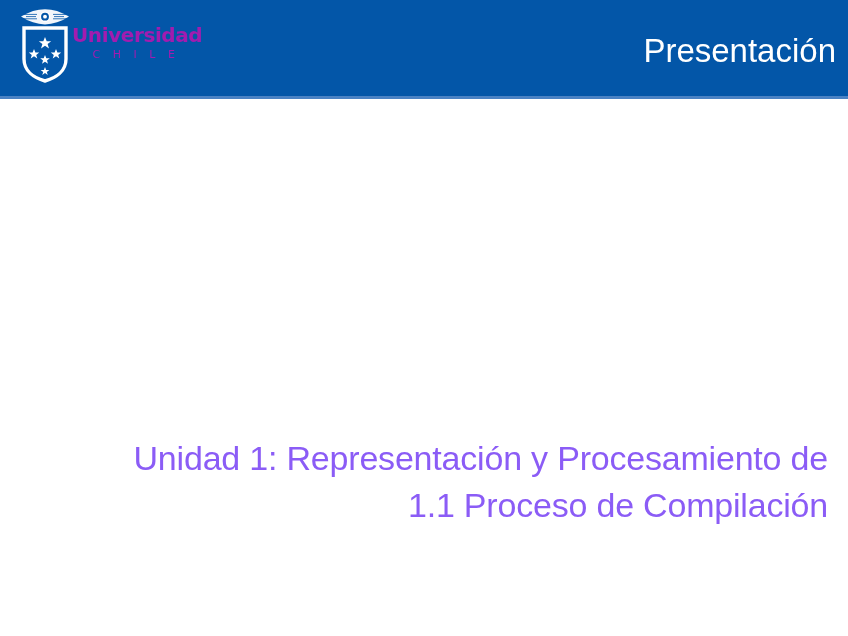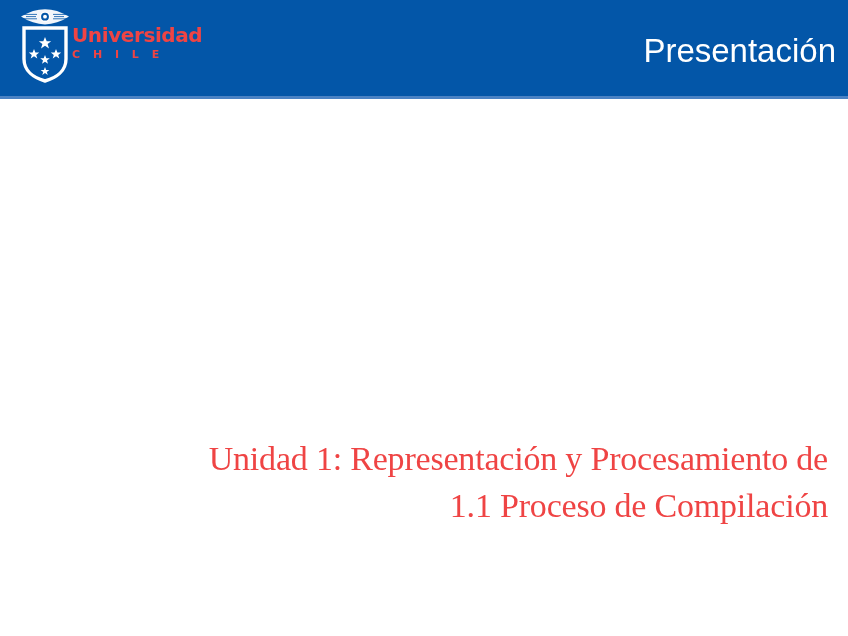--- a/index.html
+++ b/index.html
@@ -56,37 +56,37 @@
     left: 7px;
     top: 19px;
     width: 48px;
     height: 58px;
   }
   .logo-text {
     position: absolute;
     left: 58px;
     top: 18px;
     width: 130px;
-    color: #ef4444;
+    color: #a21caf;
   }
   .logo-line1, .logo-line2 {
     font-family: "DejaVu Sans", sans-serif;
     font-weight: bold;
     font-size: 20px;
     line-height: 22px;
     letter-spacing: -0.4px;
     white-space: nowrap;
   }
   .logo-line3 {
     font-family: "DejaVu Sans", sans-serif;
-    font-weight: bold;
+    font-weight: normal;
     font-size: 11px;
     line-height: 18px;
     letter-spacing: 4.5px;
-    text-align: left;
+    text-align: center;
     padding-right: 2px;
     white-space: nowrap;
   }
 
   
   .header-title {
     position: absolute;
     right: 12px;
     top: 32px;
     font-family: "Liberation Sans", sans-serif;
@@ -107,24 +107,24 @@
     background: #ffffff;
   }
   .title-block {
     position: absolute;
     left: 20px;
     right: 20px;
     top: 336px;
     text-align: right;
   }
   .title-line {
-    font-family: Liberation Serif, serif;
+    font-family: Liberation Sans, sans-serif;
     font-size: 34px;
     line-height: 47px;
-    color: #ef4444;
+    color: #8b5cf6;
     letter-spacing: -0.2px;
   }
 </style>
 </head>
 <body>
 
 <div class="slide">
 
   <div class="header-band"></div>
   <div class="header-underline"></div>

